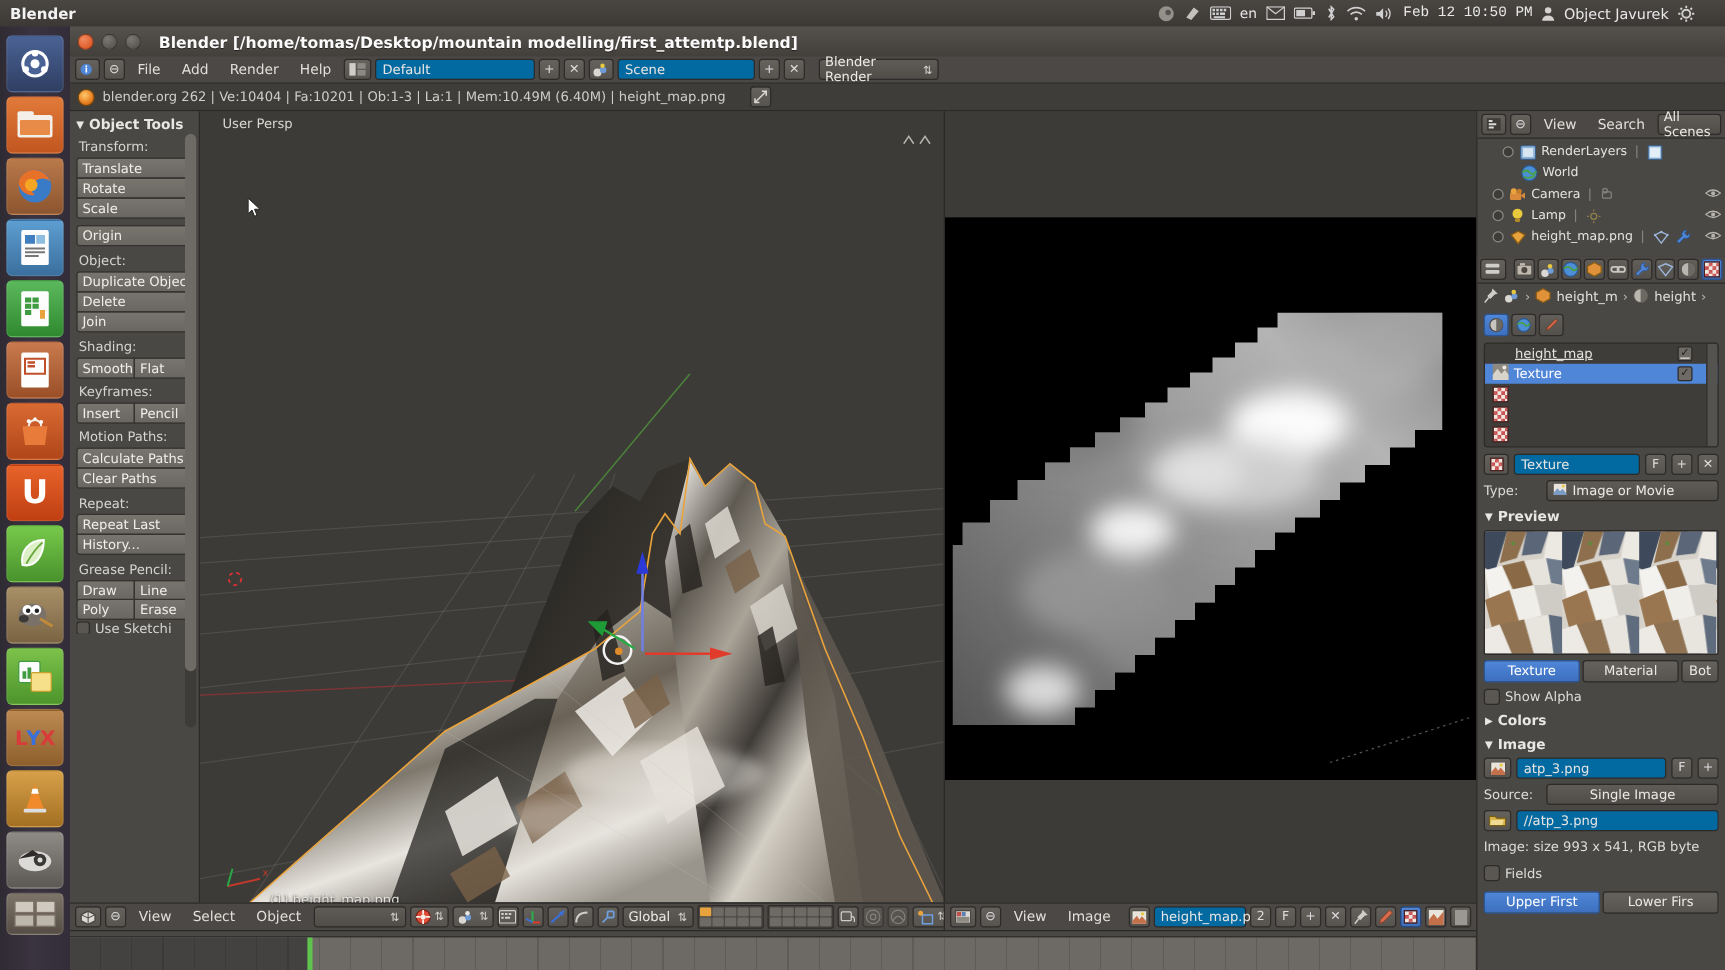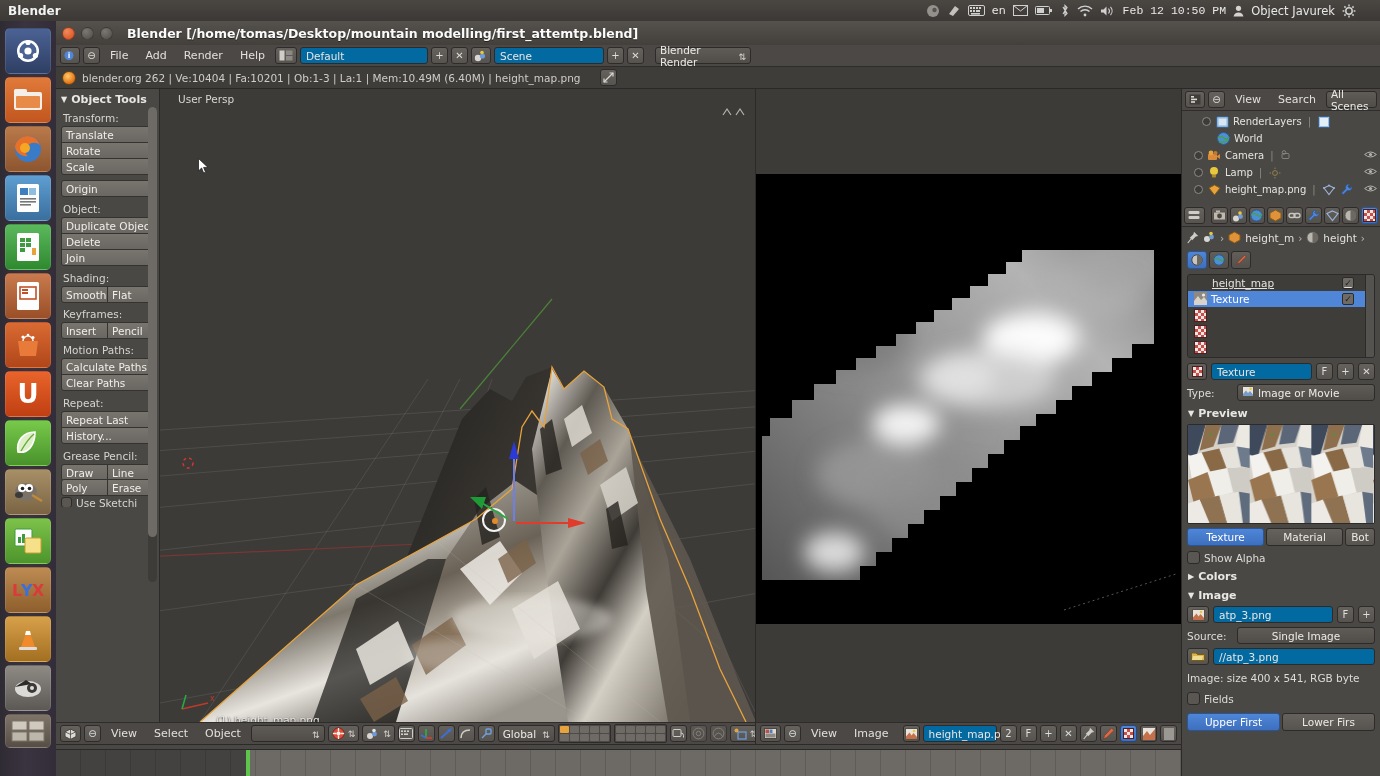--- a/index.html
+++ b/index.html
@@ -1198,21 +1198,21 @@
           <span class="icobox" style="width:22px;">
             <svg width="14" height="11" viewBox="0 0 14 11">
                 <path d="M0.5 2 H5 L6.5 3.5 H13.5 V9.5 H0.5 Z" fill="#d8b44a" stroke="#7a5e14"></path>
                 <path d="M2 5 H12 L11 9 H1 Z" fill="#efdc92"></path>
               </svg>
           </span>
           <span class="field light" style="flex:1;">//atp_3.png</span>
         </div>
 
         <div class="prop-row" style="padding-top:5px;">
-          <span>Image: size 400 x 541, RGB byte</span>
+          <span>Image: size 993 x 541, RGB byte</span>
         </div>
 
         <div class="prop-row" style="padding-top:6px;">
           <span class="chkbox"></span>
           <span>Fields</span>
         </div>
 
         <div class="seg-tabs" style="margin-top:6px;">
           <span class="seg active">Upper First</span>
           <span class="seg">Lower Firs</span>

